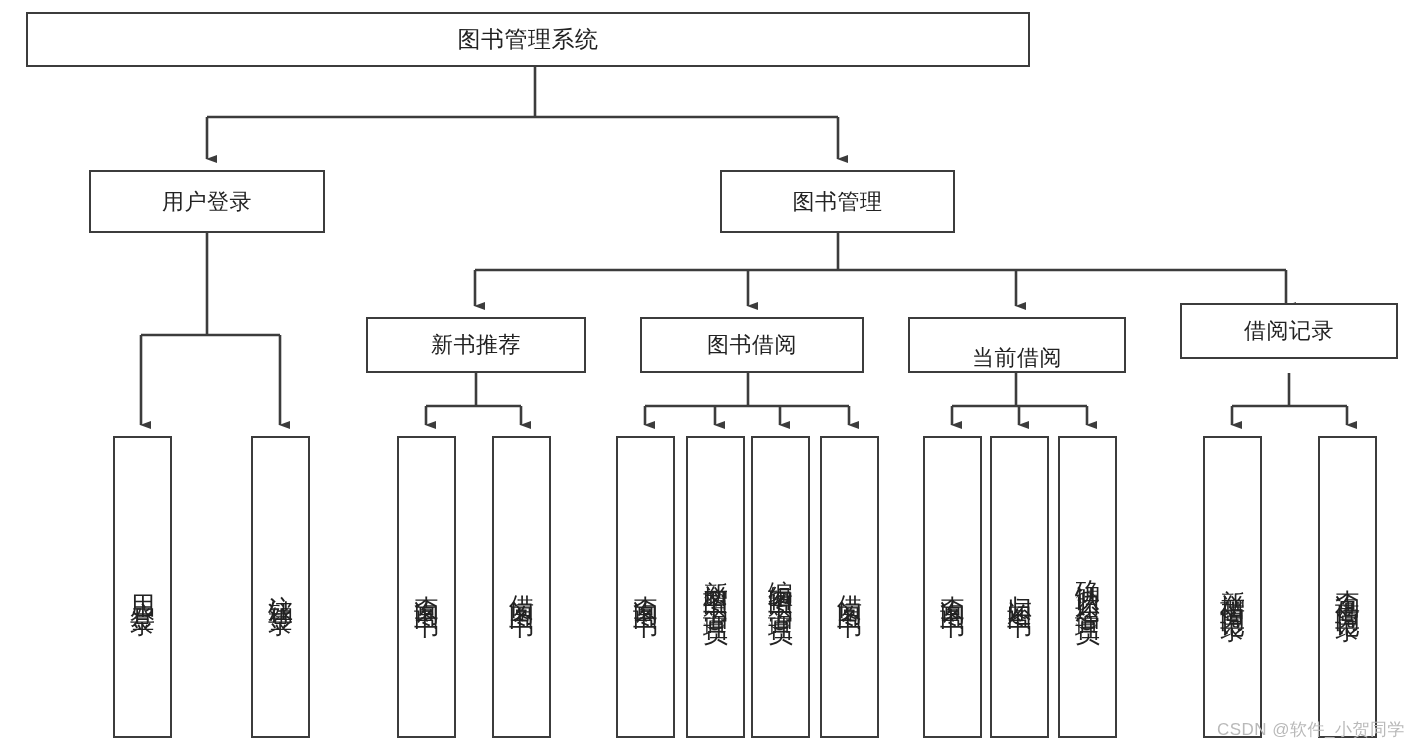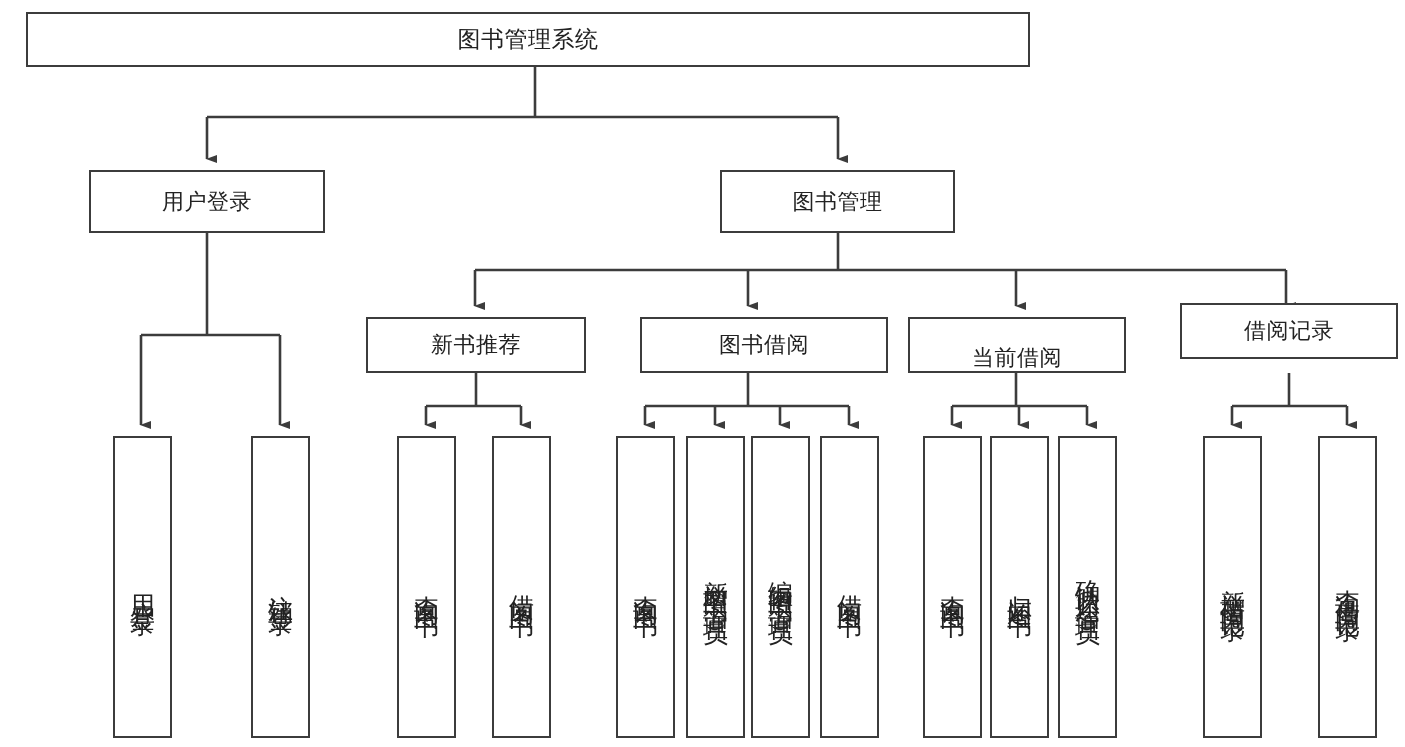--- a/index.html
+++ b/index.html
@@ -129,21 +129,21 @@
   <div class="node h" id="node-user-login" style="left: 81px; top: 170px; width: 236px; height: 63px;">
     <span class="label">用户登录</span>
   </div>
   <div class="node h" id="node-new-book-recommend" style="left: 358px; top: 317px; width: 220px; height: 56px;">
     <span class="label">新书推荐</span>
   </div>
 
   <div class="node h" id="node-book-manage" style="left: 712px; top: 170px; width: 235px; height: 63px;">
     <span class="label">图书管理</span>
   </div>
-  <div class="node h" id="node-book-borrow" style="left: 632px; top: 317px; width: 248px; height: 56px;">
+  <div class="node h" id="node-book-borrow" style="left: 632px; top: 317px; width: 224px; height: 56px;">
     <span class="label">图书借阅</span>
   </div>
   <div class="node h" id="node-current-borrow" style="left: 900px; top: 317px; width: 218px; height: 56px; align-items: flex-end;">
     <span class="label">当前借阅</span>
   </div>
   <div class="node h" id="node-borrow-record" style="left: 1172px; top: 303px; width: 218px; height: 56px;">
     <span class="label">借阅记录</span>
   </div>
 
   <div class="node v" id="node-leaf-user-login" style="left: 105px; top: 436px; width: 59px; height: 302px;">
@@ -179,14 +179,15 @@
   <div class="node v" id="node-leaf-confirm-return-admin" style="left: 1050px; top: 436px; width: 59px; height: 302px;">
     <span class="label">确认归还（管理员）</span>
   </div>
   <div class="node v" id="node-leaf-add-borrow-record" style="left: 1195px; top: 436px; width: 59px; height: 302px;">
     <span class="label">新增借阅记录</span>
   </div>
   <div class="node v" id="node-leaf-query-borrow-record" style="left: 1310px; top: 436px; width: 59px; height: 302px;">
     <span class="label">查询借阅记录</span>
   </div>
 
+  <div id="watermark">CSDN @软件_小贺同学</div>
 
 </div>
 
 </body></html>

